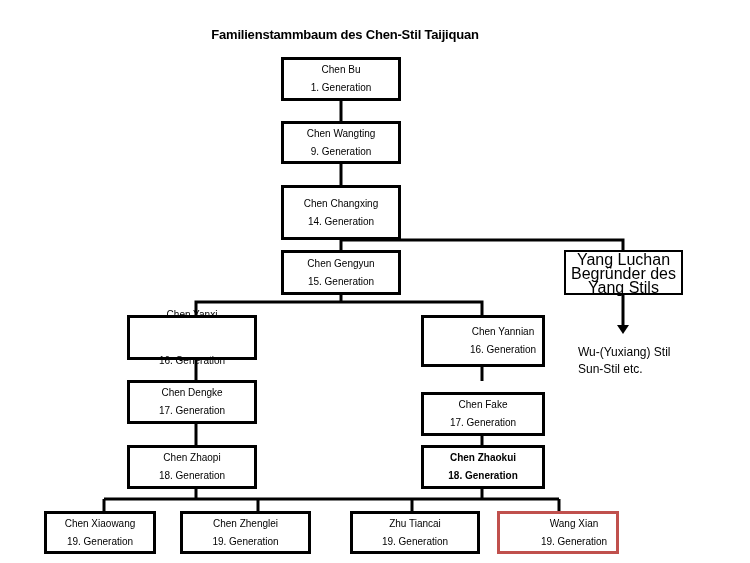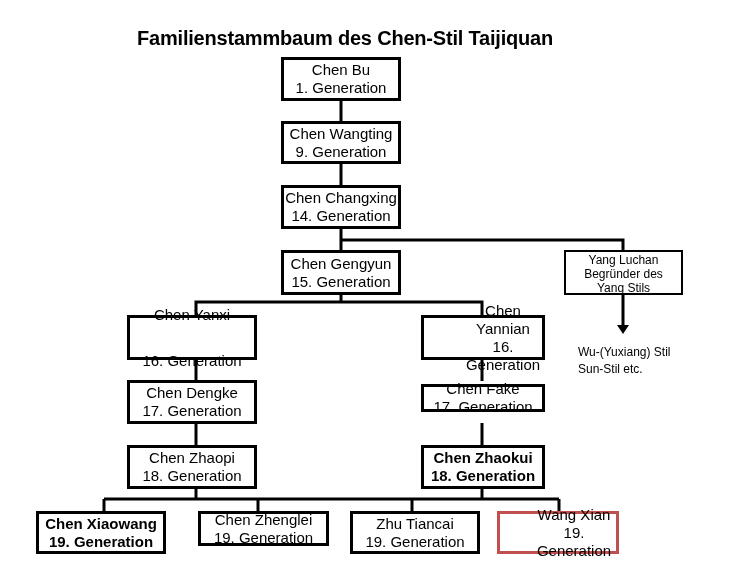--- a/index.html
+++ b/index.html
@@ -1,25 +1,25 @@
 <!DOCTYPE html>
 <html><head>
 <meta charset="utf-8">
 <style>
   html, body { margin: 0; padding: 0; background: #ffffff; }
   body { width: 750px; height: 563px; position: relative; overflow: hidden;
          font-family: "Liberation Sans", "DejaVu Sans", sans-serif; color: #000; }
   .title { position: absolute; left: 0; top: 27px; width: 690px; text-align: center;
-           font-size: 20px; font-weight: bold; letter-spacing: -0.2px; }
+           font-size: 13px; font-weight: bold; letter-spacing: -0.2px; }
   svg.lines { position: absolute; left: 0; top: 0; }
   .node { position: absolute; box-sizing: border-box; border: 3px solid #000; background: #fff;
           display: flex; flex-direction: column; align-items: center; justify-content: center;
-          font-size: 15px; line-height: 18px; text-align: center; }
+          font-size: 10px; line-height: 18px; text-align: center; }
   .node.highlight { border-color: #c0504d; padding-left: 32px; }
-  .node.small { font-size: 12px; line-height: 14px; border-width: 2px; padding-top: 2px; }
+  .node.small { font-size: 16px; line-height: 14px; border-width: 2px; padding-top: 2px; }
   .note { position: absolute; left: 578px; top: 344px; font-size: 12px; line-height: 17px; }
 </style>
 </head>
 <body>
 
 <div class="title">Familienstammbaum des Chen-Stil Taijiquan</div>
 
 <svg class="lines" width="750" height="563">
   <g stroke="#000" stroke-width="3" fill="none">
     <line x1="341" y1="100" x2="341" y2="122"></line>
@@ -45,21 +45,21 @@
 </svg>
 
 <div class="node" style="left:281px;top:57px;width:120px;height:44px;">
   <span>Chen Bu</span>
   <span>1. Generation</span>
 </div>
 <div class="node" style="left:281px;top:121px;width:120px;height:43px;">
   <span>Chen Wangting</span>
   <span>9. Generation</span>
 </div>
-<div class="node" style="left:281px;top:185px;width:120px;height:44px;">
+<div class="node" style="left:281px;top:185px;width:120px;height:55px;">
   <span>Chen Changxing</span>
   <span>14. Generation</span>
 </div>
 <div class="node" style="left:281px;top:250px;width:120px;height:45px;">
   <span>Chen Gengyun</span>
   <span>15. Generation</span>
 </div>
 <div class="node small" style="left:564px;top:250px;width:119px;height:45px;">
   <span>Yang Luchan</span>
   <span>Begründer des</span>
@@ -68,46 +68,46 @@
 
 <div class="note">
   <div>Wu-(Yuxiang) Stil</div>
   <div>Sun-Stil etc.</div>
 </div>
 
 <div class="node" style="left:127px;top:315px;width:130px;height:45px;gap:28px;">
   <span>Chen Yanxi</span>
   <span>16. Generation</span>
 </div>
-<div class="node" style="left:421px;top:315px;width:124px;height:45px;padding-left:40px;">
+<div class="node" style="left:421px;top:315px;width:124px;height:52px;padding-left:40px;">
   <span>Chen Yannian</span>
   <span>16. Generation</span>
 </div>
 <div class="node" style="left:127px;top:380px;width:130px;height:44px;">
   <span>Chen  Dengke</span>
   <span>17. Generation</span>
 </div>
-<div class="node" style="left:421px;top:384px;width:124px;height:28px;">
+<div class="node" style="left:421px;top:392px;width:124px;height:44px;">
   <span>Chen Fake</span>
   <span>17. Generation</span>
 </div>
 <div class="node" style="left:127px;top:445px;width:130px;height:44px;">
   <span>Chen Zhaopi</span>
   <span>18. Generation</span>
 </div>
 <div class="node" style="left:421px;top:445px;width:124px;height:44px;font-weight:bold;">
   <span>Chen Zhaokui</span>
   <span>18. Generation</span>
 </div>
 
-<div class="node" style="left:36px;top:511px;width:130px;height:43px;font-weight:bold;">
+<div class="node" style="left:44px;top:511px;width:112px;height:43px;">
   <span>Chen Xiaowang</span>
   <span>19. Generation</span>
 </div>
-<div class="node" style="left:198px;top:511px;width:131px;height:35px;">
+<div class="node" style="left:180px;top:511px;width:131px;height:43px;">
   <span>Chen  Zhenglei</span>
   <span>19. Generation</span>
 </div>
 <div class="node" style="left:350px;top:511px;width:130px;height:43px;">
   <span>Zhu Tiancai</span>
   <span>19. Generation</span>
 </div>
 <div class="node highlight" style="left:497px;top:511px;width:122px;height:43px;">
   <span>Wang Xian</span>
   <span>19. Generation</span>

